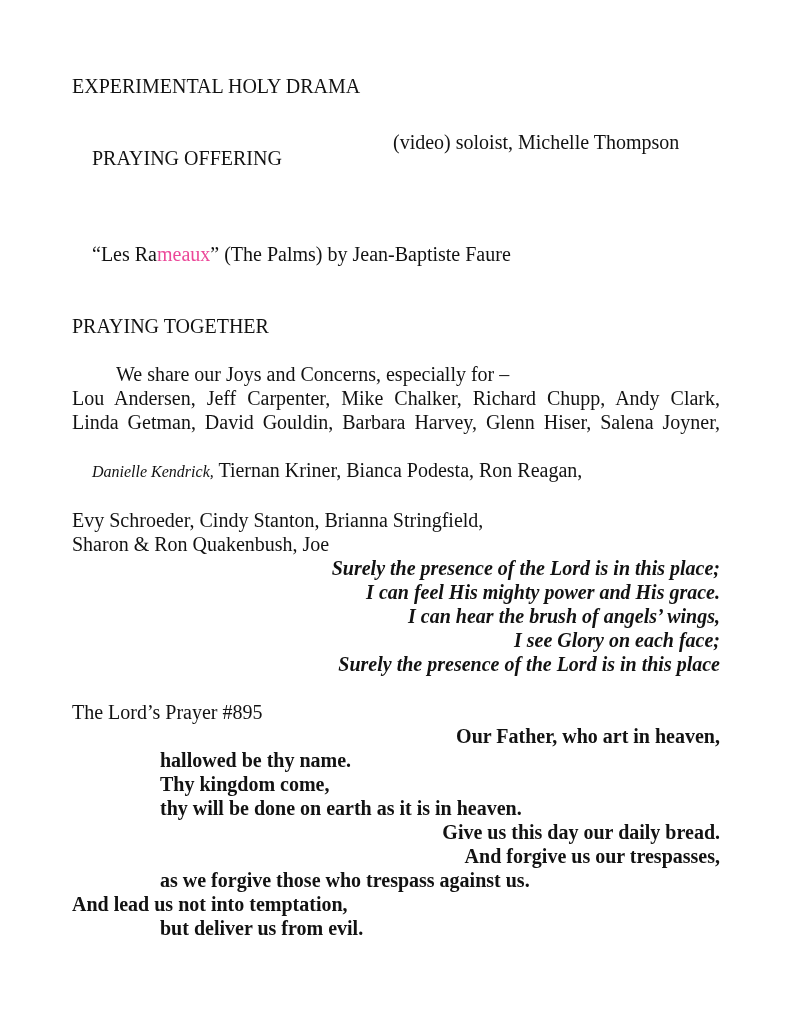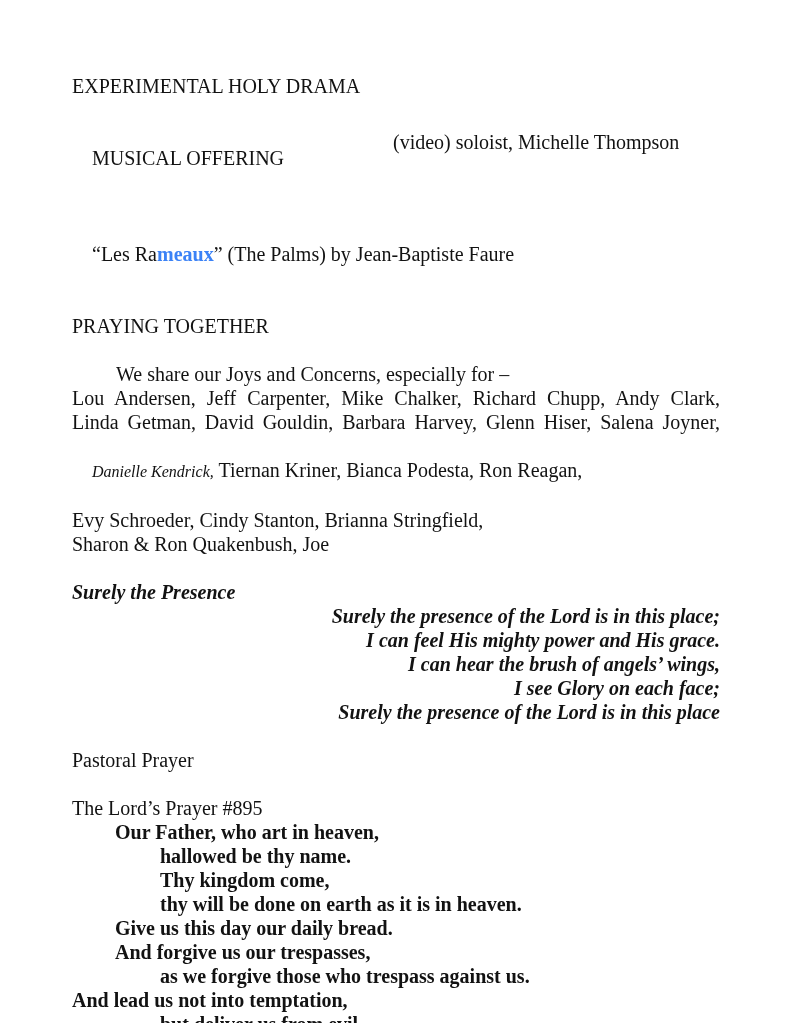--- a/index.html
+++ b/index.html
@@ -21,21 +21,21 @@
     overflow: hidden;
   }
   .line {
     min-height: 24px;
     white-space: pre-wrap;
   }
   .gap-above { margin-top: 24px; }
   .bold { font-weight: bold; }
   .bold-italic { font-weight: bold; font-style: italic; }
   .indent-tab { padding-left: 44px; }
-  .indent-1 { padding-left: 43px; }
+  .indent-1 { padding-left: 43px; text-align: right; }
   .indent-2 { padding-left: 88px; }
   .justify-line {
     text-align: justify;
     text-align-last: justify;
   }
   .offering-line { position: relative; }
   .offering-right {
     position: absolute;
     left: 321px;
     top: 8px;
@@ -49,46 +49,44 @@
   .small-name { font-size: 16px; font-style: italic; }
 </style>
 </head>
 <body>
 
 <div class="page">
 
   <div class="line">EXPERIMENTAL HOLY DRAMA</div>
 
   <div class="line gap-above offering-line">
-    <span>MUSICAL OFFERING</span>
+    <span>PRAYING OFFERING</span>
     <span class="offering-right">(video) soloist, Michelle Thompson</span>
   </div>
   <div class="line">
-    <span>“Les Ra</span><span style="color: #3b82f6; font-weight: bold;">meaux</span><span>” (The Palms) by Jean-Baptiste Faure</span>
+    <span>“Les Ra</span><span style="color: #ec4899;">meaux</span><span>” (The Palms) by Jean-Baptiste Faure</span>
   </div>
 
   <div class="line gap-above">PRAYING TOGETHER</div>
 
   <div class="line gap-above indent-tab">We share our Joys and Concerns, especially for –</div>
   <div class="line justify-line">Lou Andersen, Jeff Carpenter, Mike Chalker, Richard Chupp, Andy Clark,</div>
   <div class="line justify-line">Linda Getman, David Gouldin, Barbara Harvey, Glenn Hiser, Salena Joyner,</div>
   <div class="line">
     <span class="small-name">Danielle Kendrick,</span><span> Tiernan Kriner, Bianca Podesta, Ron Reagan,</span>
   </div>
   <div class="line">Evy Schroeder, Cindy Stanton, Brianna Stringfield,</div>
   <div class="line">Sharon &amp; Ron Quakenbush, Joe</div>
 
-  <div class="line gap-above bold-italic">Surely the Presence</div>
   <div class="line bold-italic hymn-centered">Surely the presence of the Lord is in this place;</div>
   <div class="line bold-italic hymn-centered">I can feel His mighty power and His grace.</div>
   <div class="line bold-italic hymn-centered">I can hear the brush of angels’ wings,</div>
   <div class="line bold-italic hymn-centered">I see Glory on each face;</div>
   <div class="line bold-italic hymn-centered">Surely the presence of the Lord is in this place</div>
 
-  <div class="line gap-above">Pastoral Prayer</div>
 
   <div class="line gap-above">The Lord’s Prayer #895</div>
   <div class="line bold indent-1">Our Father, who art in heaven,</div>
   <div class="line bold indent-2">hallowed be thy name.</div>
   <div class="line bold indent-2">Thy kingdom come,</div>
   <div class="line bold indent-2">thy will be done on earth as it is in heaven.</div>
   <div class="line bold indent-1">Give us this day our daily bread.</div>
   <div class="line bold indent-1">And forgive us our trespasses,</div>
   <div class="line bold indent-2">as we forgive those who trespass against us.</div>
   <div class="line bold">And lead us not into temptation,</div>

